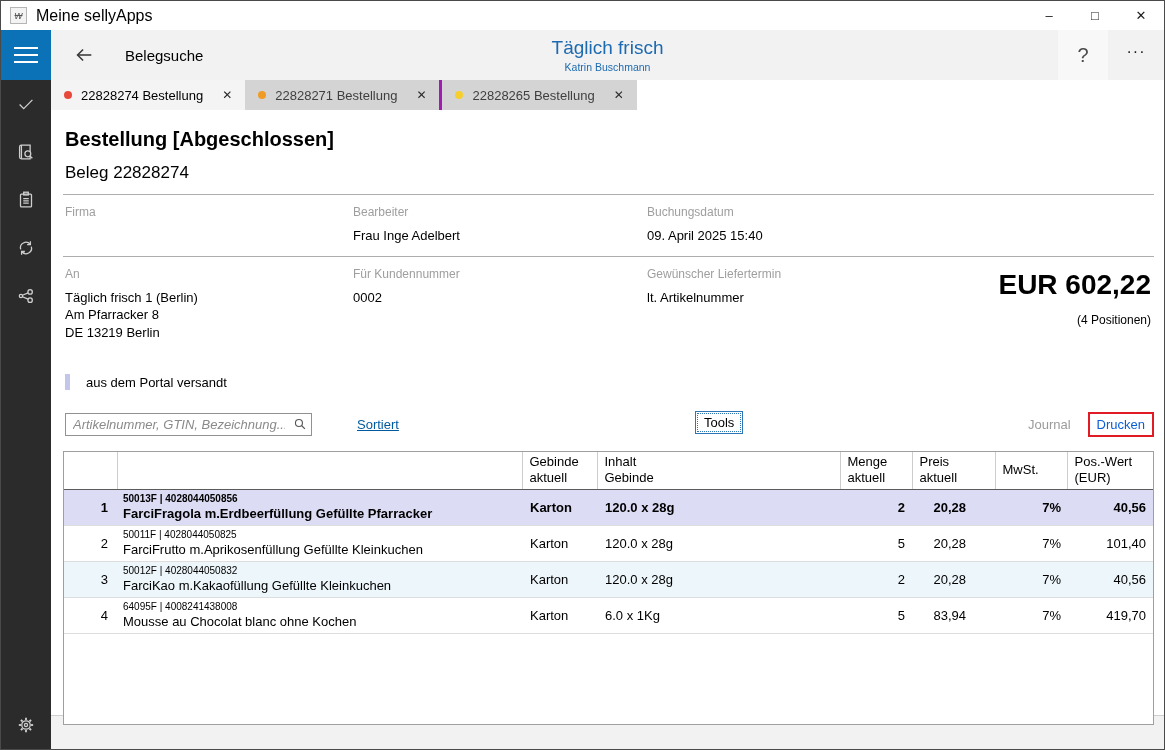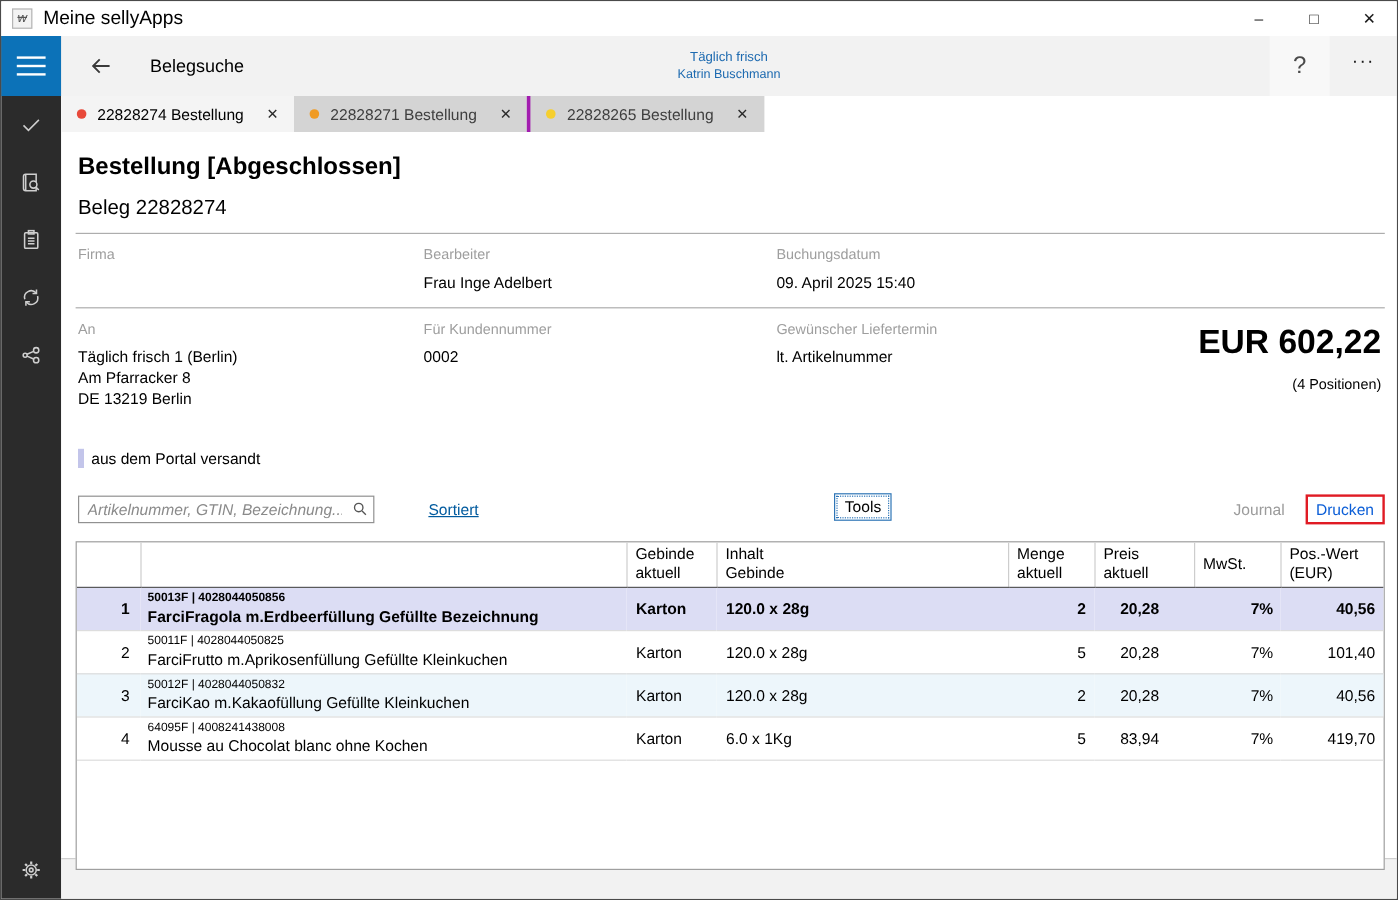--- a/index.html
+++ b/index.html
@@ -27,21 +27,21 @@
 
   
   .right-col { flex:1; display:flex; flex-direction:column; min-width:0; }
 
   
   .app-header { height:50px; background:#f2f2f2; display:flex; align-items:center; position:relative; flex:0 0 auto; }
   .back-btn { margin-left:20px; width:26px; height:26px; display:flex; align-items:center; justify-content:center; cursor:pointer; }
   .back-btn svg { width:22px; height:22px; stroke:#3a3a3a; stroke-width:1.7; fill:none; }
   .header-title { font-size:15px; font-weight:normal; color:#000; margin-left:28px; }
   .header-center { position:absolute; left:50%; transform:translateX(-50%); text-align:center; }
-  .header-customer { font-size:11px; color:#1d6ab0; }
+  .header-customer { font-size:19px; color:#1d6ab0; }
   .header-user { font-size:10.5px; color:#1d6ab0; margin-top:2px; }
   .header-right { margin-left:auto; display:flex; height:100%; align-items:stretch; }
   .help-btn { width:50px; background:#f8f8f8; display:flex; align-items:center; justify-content:center;
               font-size:20px; font-weight:300; color:#4a4a4a; cursor:pointer; }
   .more-btn { width:56px; display:flex; align-items:center; justify-content:center; font-size:16px; letter-spacing:1px; color:#1a1a1a; cursor:pointer; padding-bottom:6px; }
 
   
   .tabbar { height:30px; background:#fff; display:flex; flex:0 0 auto; }
   .tab { display:flex; align-items:center; gap:9px; padding:0 13px 0 13px; background:#d4d4d4; color:#3f3f3f; font-size:13px; cursor:pointer; }
   .tab.active { background:#f4f4f4; color:#000; }
@@ -55,21 +55,21 @@
   .doc-number { font-size:17px; color:#000; margin-top:12px; margin-left:2px; }
   .divider { border-bottom:1px solid #adadad; margin-top:11px; }
 
   .fields-row { display:grid; grid-template-columns:288px 294px 1fr auto; padding:10px 0 11px 2px; }
   .field-label { font-size:12px; color:#9e9e9e; }
   .field-value { font-size:13px; color:#000; margin-top:8px; line-height:1.35; }
   .total-block { text-align:right; padding-right:3px; }
   .total-amount { font-size:28px; font-weight:bold; color:#000; margin-top:2px; }
   .total-note { font-size:12px; color:#000; margin-top:12px; }
 
-  .status-line { display:flex; align-items:center; gap:6px; margin-top:22px; margin-left:2px; }
+  .status-line { display:flex; align-items:center; gap:16px; margin-top:22px; margin-left:2px; }
   .status-bar { width:5px; height:16px; background:#c3c5ea; }
   .status-text { font-size:13px; color:#000; }
 
   
   .toolbar { margin-top:21px; display:flex; align-items:center; position:relative; height:26px; }
   .search-box { width:247px; height:23px; border:1px solid #919191; background:#fff; display:flex; align-items:center; margin-left:2px; }
   .search-box input { flex:1; border:none; outline:none; font-size:13px; padding:0 4px 0 7px; font-family:"Liberation Sans",sans-serif; color:#222; background:transparent; }
   .search-box input::placeholder { font-style:italic; color:#8a8a8a; }
   .search-icn { width:22px; display:flex; align-items:center; justify-content:center; cursor:pointer; }
   .search-icn svg { width:14px; height:14px; stroke:#555; fill:none; stroke-width:1.6; }
@@ -332,21 +332,21 @@
                     <div>Pos.-Wert</div>
                     <div>(EUR)</div>
                   </th>
               </tr>
             </thead>
             <tbody id="tbody">
                 <tr class="sel">
                   <td class="c-num">1</td>
                   <td class="c-art">
                     <div class="code">50013F | 4028044050856</div>
-                    <div class="aname">FarciFragola m.Erdbeerfüllung Gefüllte Bezeichnung</div>
+                    <div class="aname">FarciFragola m.Erdbeerfüllung Gefüllte Pfarracker</div>
                   </td>
                   <td class="c-geb">Karton</td>
                   <td class="c-inh">120.0 x 28g</td>
                   <td class="c-men">2</td>
                   <td class="c-pre">20,28</td>
                   <td class="c-mwst">7%</td>
                   <td class="c-wert">40,56</td>
                 </tr>
                 <tr>
                   <td class="c-num">2</td>

